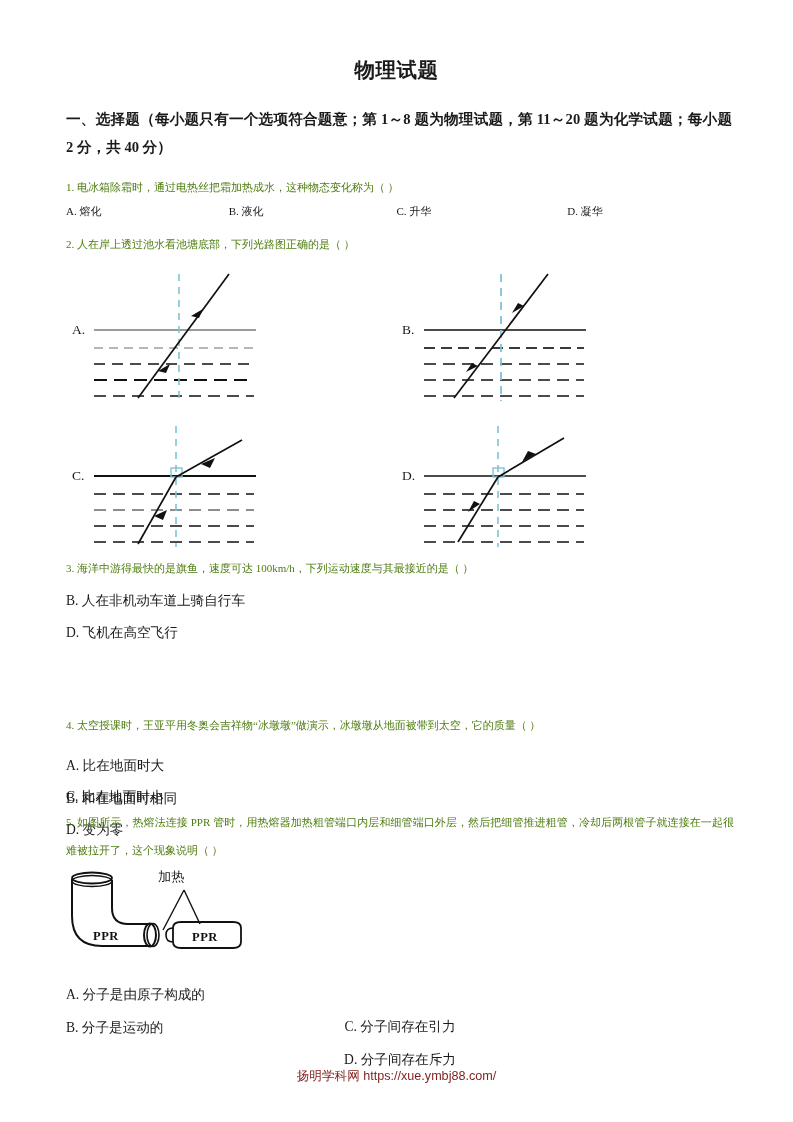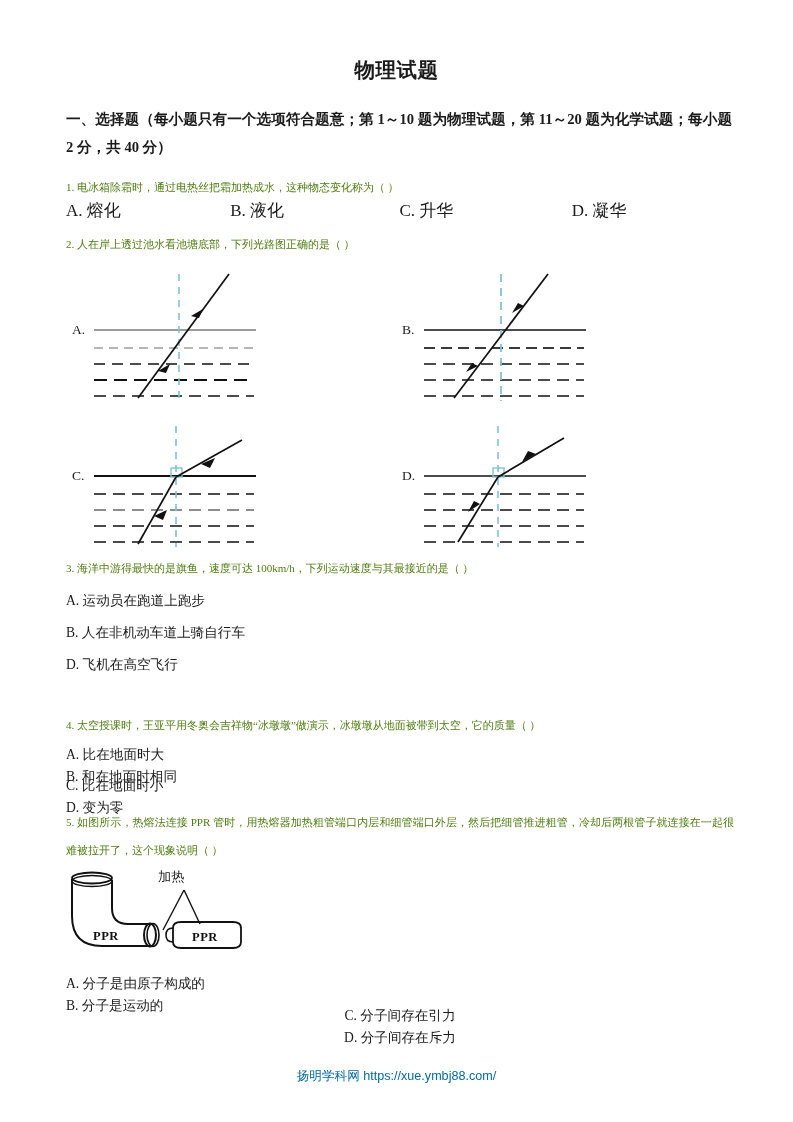--- a/index.html
+++ b/index.html
@@ -58,21 +58,21 @@
     left: 66px;
     width: 668px;
     text-align: justify;
   }
 
   
   .opt-row {
     position: absolute;
     left: 66px;
     width: 668px;
-    font-size: 17px;
+    font-size: 11px;
     line-height: 22px;
   }
   .opt-row span.col {
     display: inline-block;
   }
   .c4-a { width: 160px; }
   .c4-b { width: 165px; }
   .c4-c { width: 168px; }
   .c4-d { width: 120px; }
 
@@ -80,20 +80,21 @@
     position: absolute;
     left: 66px;
     width: 668px;
     font-size: 13.6px;
     line-height: 22px;
   }
   .opt-2col .half {
     display: inline-block;
     width: 338px;
     vertical-align: top;
+    margin-top: 11px;
   }
 
   .opt-stack {
     position: absolute;
     left: 66px;
     width: 668px;
     font-size: 13.6px;
   }
   .opt-stack div { line-height: 32px; }
 
@@ -125,32 +126,32 @@
   }
 
   
   .footer {
     position: absolute;
     left: 0;
     top: 1068px;
     width: 793px;
     text-align: center;
     font-size: 12.6px;
-    color: #0369a1;
+    color: #7f1d1d;
     font-family: "Liberation Sans", sans-serif;
   }
 </style>
 </head>
 <body>
 
 <div class="page">
 
   <div class="doc-title">物理试题</div>
 
-  <div class="section-head">一、选择题（每小题只有一个选项符合题意；第 1～10 题为物理试题，第 11～20 题为化学试题；每小题 2 分，共 40 分）</div>
+  <div class="section-head">一、选择题（每小题只有一个选项符合题意；第 1～8 题为物理试题，第 11～20 题为化学试题；每小题 2 分，共 40 分）</div>
 
   <div class="qtext qstem" style="top:175px;">1. 电冰箱除霜时，通过电热丝把霜加热成水，这种物态变化称为（      ）</div>
 
   <div class="opt-row" style="top:200px;">
     <span class="col c4-a">A. 熔化</span>
     <span class="col c4-b">B. 液化</span>
     <span class="col c4-c">C. 升华</span>
     <span class="col c4-d">D. 凝华</span>
   </div>
 
@@ -234,21 +235,20 @@
 
       <polygon points="84,80 72,88 78,77" fill="#111111"></polygon>
 
       <polygon points="140,30 126,38 132,27" fill="#111111"></polygon>
     </svg>
   </div>
 
   <div class="qtext qstem" style="top:556px;">3. 海洋中游得最快的是旗鱼，速度可达 100km/h，下列运动速度与其最接近的是（      ）</div>
 
   <div class="opt-stack" style="top:585px;">
-    <div>A. 运动员在跑道上跑步</div>
     <div>B. 人在非机动车道上骑自行车</div>
     <div>D. 飞机在高空飞行</div>
   </div>
 
   <div class="qtext qstem" style="top:713px;">4. 太空授课时，王亚平用冬奥会吉祥物“冰墩墩”做演示，冰墩墩从地面被带到太空，它的质量（      ）</div>
 
   <div class="opt-2col" style="top:744px;">
     <span class="half">A. 比在地面时大</span>
     <span class="half">B. 和在地面时相同</span>
   </div>

